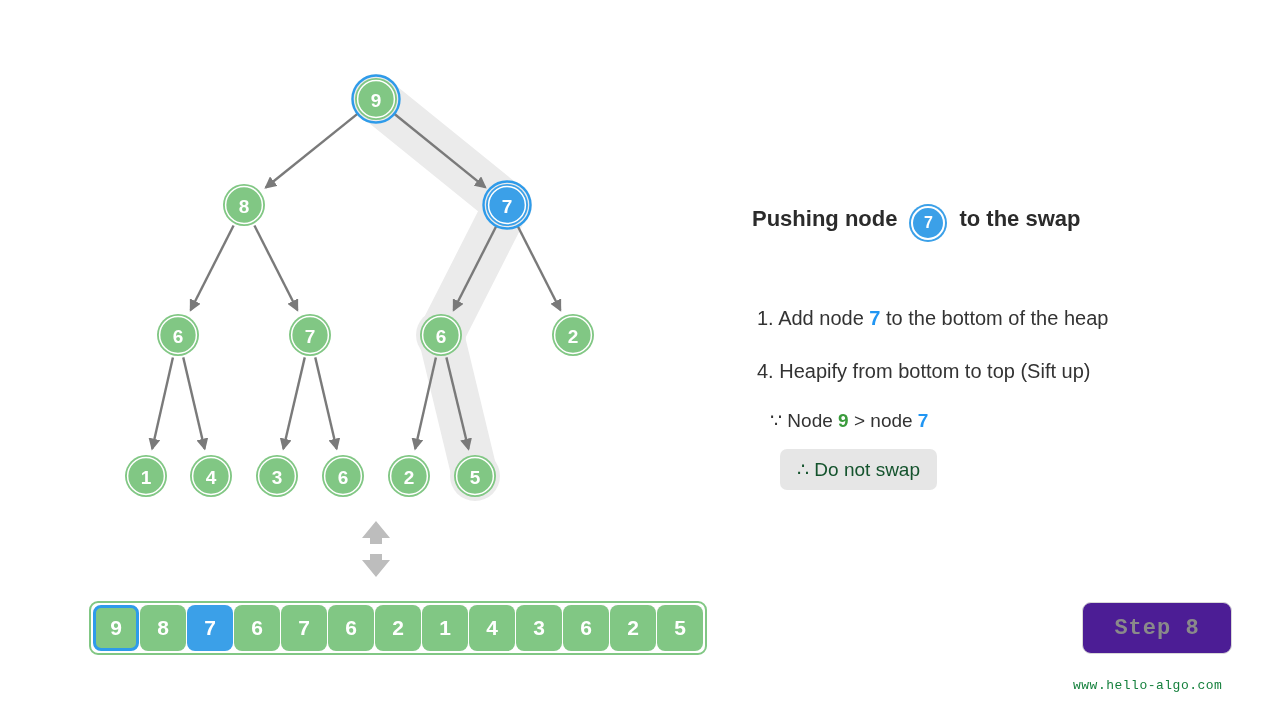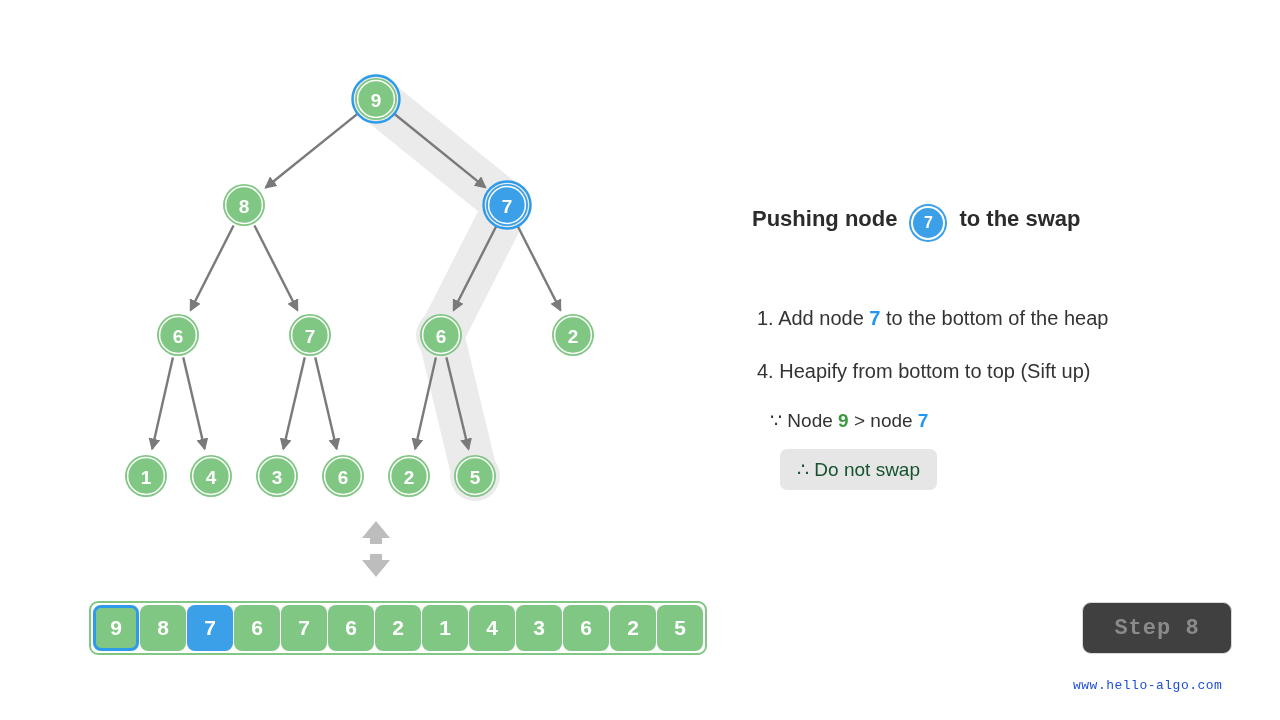--- a/index.html
+++ b/index.html
@@ -60,29 +60,29 @@
     position:absolute;left:0px;top:243px;
     background:#e6e6e6;border-radius:7px;
     padding:9px 17px;font-size:19px;color:#14532d;white-space:nowrap;margin-left:28px;
   }
   .green-num{color:#3a9b3c;font-weight:bold;}
   .blue-num{color:#2196f3;font-weight:bold;}
 
   
   #step-badge{
     position:absolute;left:1082px;top:602px;width:148px;height:50px;
-    border:1px solid #d8d8d8;border-radius:9px;background:#404040;
+    border:1px solid #d8d8d8;border-radius:9px;background:#4c1d95;
     display:flex;align-items:center;justify-content:center;
     font-family:"Liberation Mono","DejaVu Sans Mono",monospace;
     font-size:22px;font-weight:bold;color:#8a8a8a;letter-spacing:1px;
   }
   #footer{
     position:absolute;left:1073px;top:678px;
     font-family:"Liberation Mono","DejaVu Sans Mono",monospace;
-    font-size:13px;color:#1d4ed8;letter-spacing:.5px;
+    font-size:13px;color:#15803d;letter-spacing:.5px;
   }
 </style>
 </head>
 <body>
 
 <div class="stage">
 
   <svg id="tree-svg" viewBox="0 0 760 580" xmlns="http://www.w3.org/2000/svg">
     <defs>
       <marker id="arrowhead" markerWidth="5" markerHeight="5" refX="4.2" refY="2.5" orient="auto">

